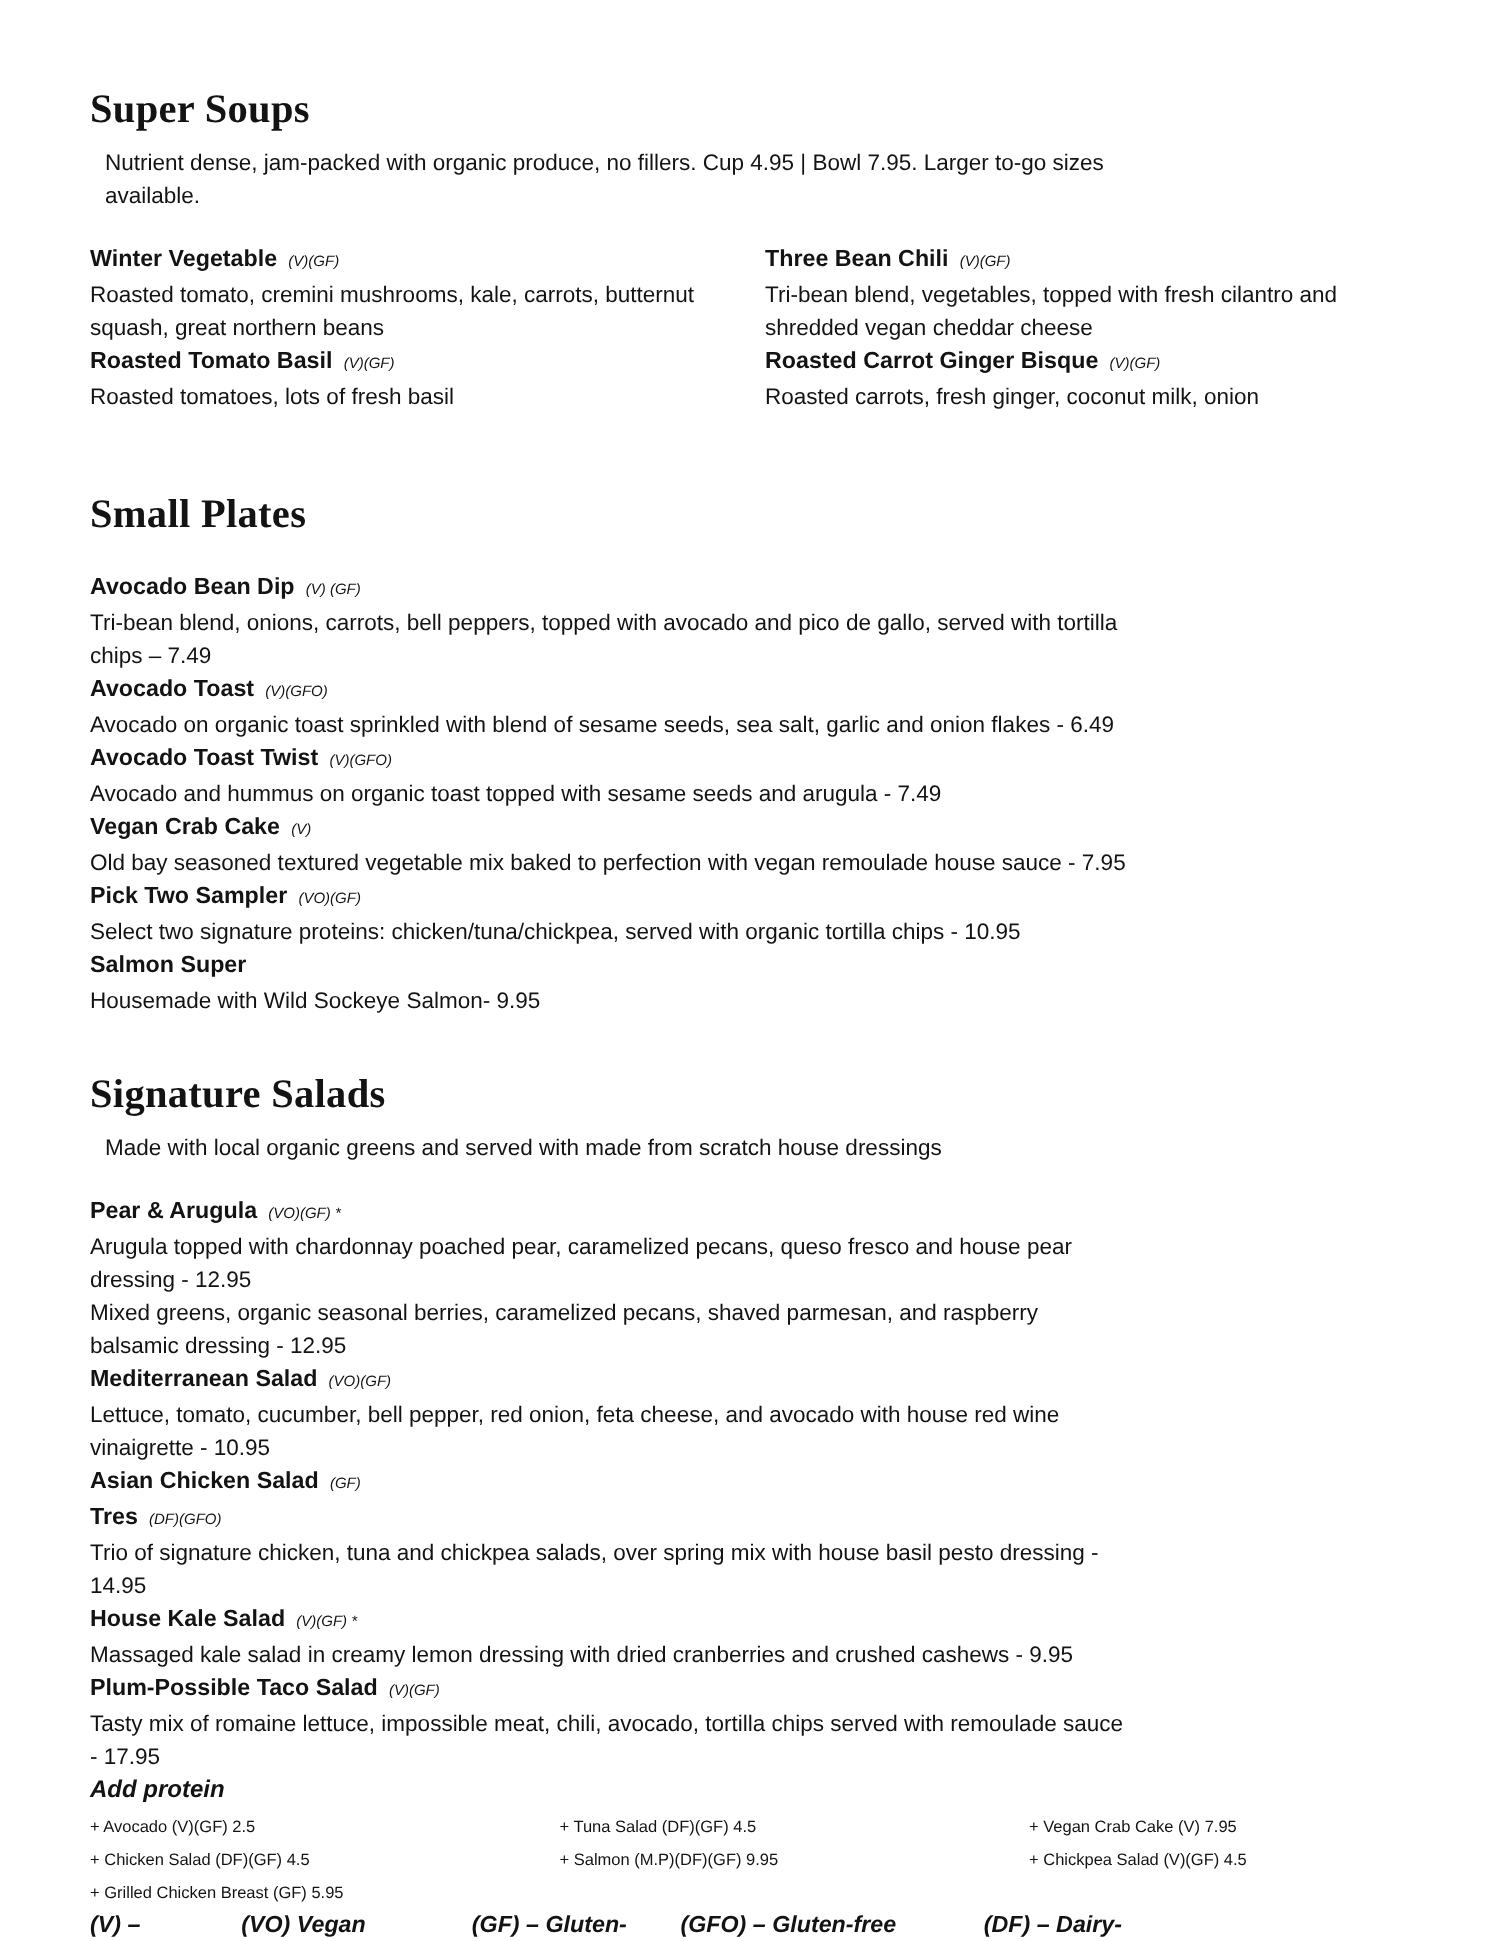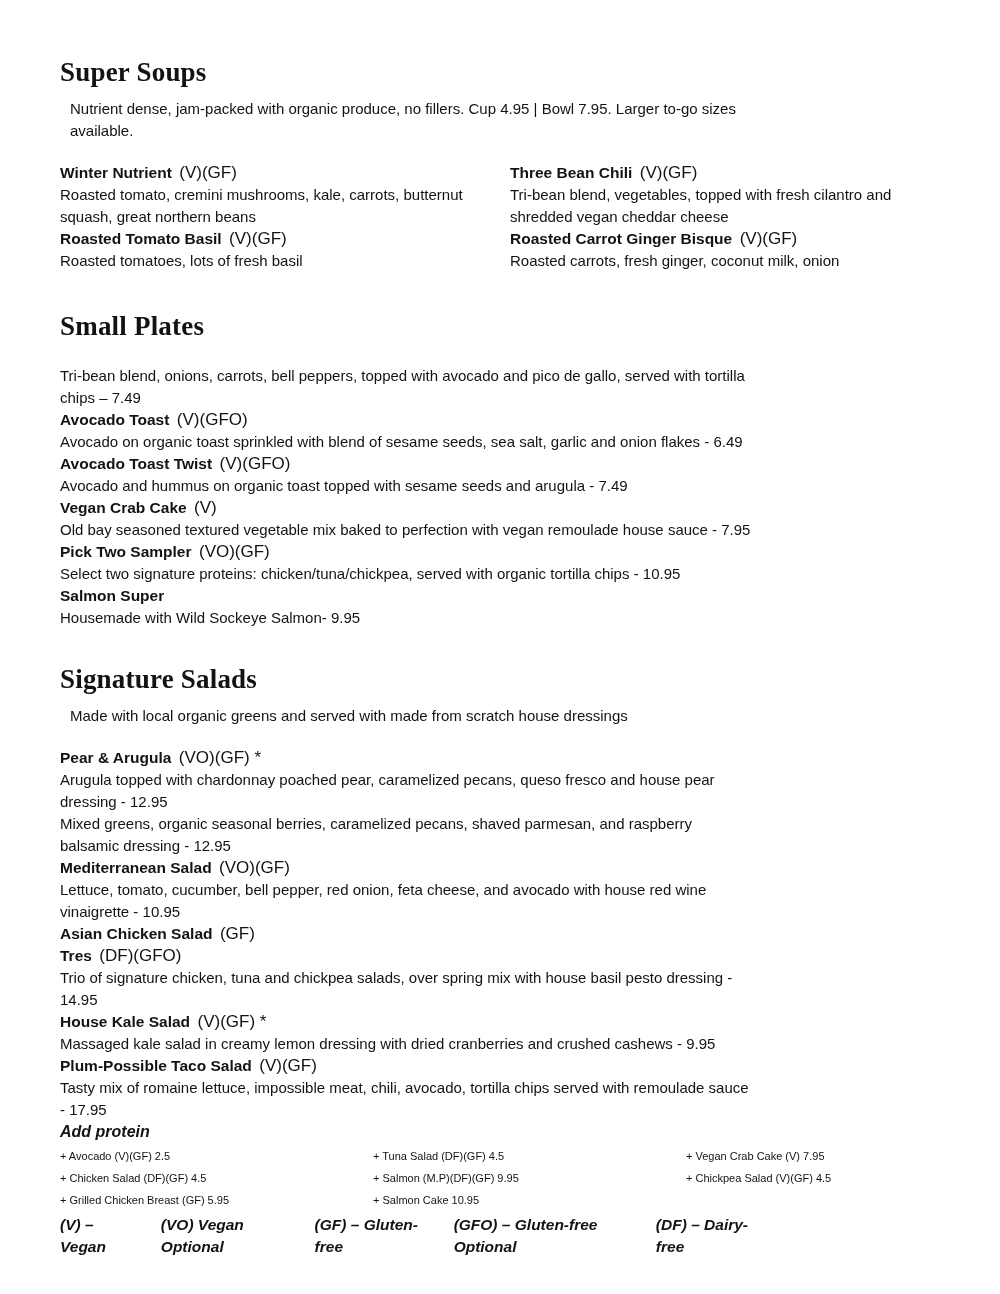--- a/index.html
+++ b/index.html
@@ -25,25 +25,25 @@
     letter-spacing: 0.2px;
   }
   .section-sub {
     font-size: 15px;
     line-height: 22px;
     margin: 10px;
   }
   .items { margin-top: 20px; }
   .item-head { line-height: 22px; }
   .item-name { font-weight: 700; font-size: 15.5px; }
-  .item-tags { font-size: 17px; margin-left: 3px; }
+  .item-tags { font-size: 10px; margin-left: 3px; font-style: italic; }
   .item-desc { font-size: 15px; line-height: 22px; }
   .two-col { display: flex; margin-top: 20px; }
   .two-col .col { flex: 0 0 450px; padding-right: 18px; }
-  .section-small-plates h1 { margin-top: 40px; }
+  .section-small-plates h1 { margin-top: 52px; }
   .section-small-plates .items { margin-top: 24px; }
   .section-salads h1 { margin-top: 36px; }
   .add-protein { }
   .add-protein-title {
     font-weight: 700;
     font-style: italic;
     font-size: 16px;
     line-height: 22px;
     margin: 0 0 2px 0;
   }
@@ -65,21 +65,21 @@
 
 <div class="page">
 
   <section class="section-soups">
     <h1 class="section-title">Super Soups</h1>
     <p class="section-sub">Nutrient dense, jam-packed with organic produce, no fillers. Cup 4.95 | Bowl 7.95. Larger to-go sizes available.</p>
     <div class="two-col">
       <div class="col">
         <div class="item">
           <div class="item-head">
-            <span class="item-name">Winter Nutrient</span>
+            <span class="item-name">Winter Vegetable</span>
             <span class="item-tags">(V)(GF)</span>
           </div>
           <div class="item-desc">Roasted tomato, cremini mushrooms, kale, carrots, butternut squash, great northern beans</div>
         </div>
         <div class="item">
           <div class="item-head">
             <span class="item-name">Roasted Tomato Basil</span>
             <span class="item-tags">(V)(GF)</span>
           </div>
           <div class="item-desc">Roasted tomatoes, lots of fresh basil</div>
@@ -101,20 +101,24 @@
           <div class="item-desc">Roasted carrots, fresh ginger, coconut milk, onion</div>
         </div>
       </div>
     </div>
   </section>
 
   <section class="section-small-plates">
     <h1 class="section-title">Small Plates</h1>
     <div class="items">
       <div class="item">
+        <div class="item-head">
+          <span class="item-name">Avocado Bean Dip</span>
+          <span class="item-tags">(V) (GF)</span>
+        </div>
         <div class="item-desc">Tri-bean blend, onions, carrots, bell peppers, topped with avocado and pico de gallo, served with tortilla chips – 7.49</div>
       </div>
       <div class="item">
         <div class="item-head">
           <span class="item-name">Avocado Toast</span>
           <span class="item-tags">(V)(GFO)</span>
         </div>
         <div class="item-desc">Avocado on organic toast sprinkled with blend of sesame seeds, sea salt, garlic and onion flakes  - 6.49</div>
       </div>
       <div class="item">
@@ -203,21 +207,20 @@
     <p class="add-protein-title">Add protein</p>
     <div class="protein-cols">
       <div class="protein-col">
         <div class="protein-line">+ Avocado (V)(GF) 2.5</div>
         <div class="protein-line">+ Chicken Salad (DF)(GF) 4.5</div>
         <div class="protein-line">+ Grilled Chicken Breast (GF) 5.95</div>
       </div>
       <div class="protein-col">
         <div class="protein-line">+ Tuna Salad (DF)(GF) 4.5</div>
         <div class="protein-line">+ Salmon (M.P)(DF)(GF) 9.95</div>
-        <div class="protein-line">+ Salmon Cake 10.95</div>
       </div>
       <div class="protein-col">
         <div class="protein-line">+ Vegan Crab Cake (V) 7.95</div>
         <div class="protein-line">+ Chickpea Salad (V)(GF) 4.5</div>
       </div>
     </div>
   </section>
 
   <footer class="footer">
     <span>(V) – Vegan</span>

